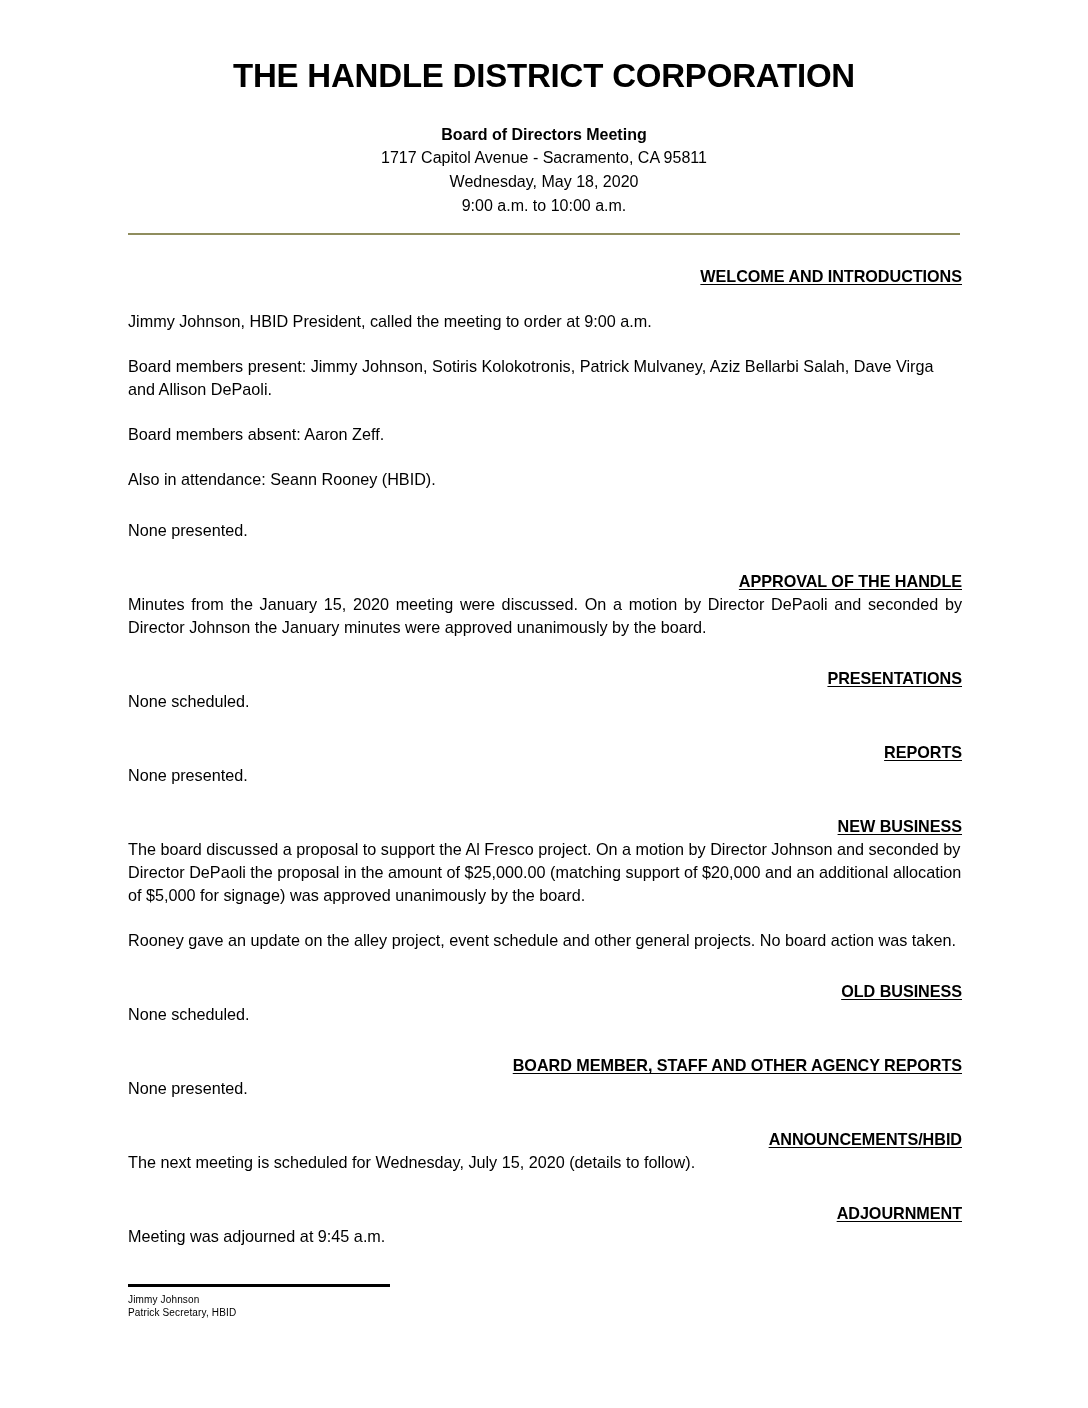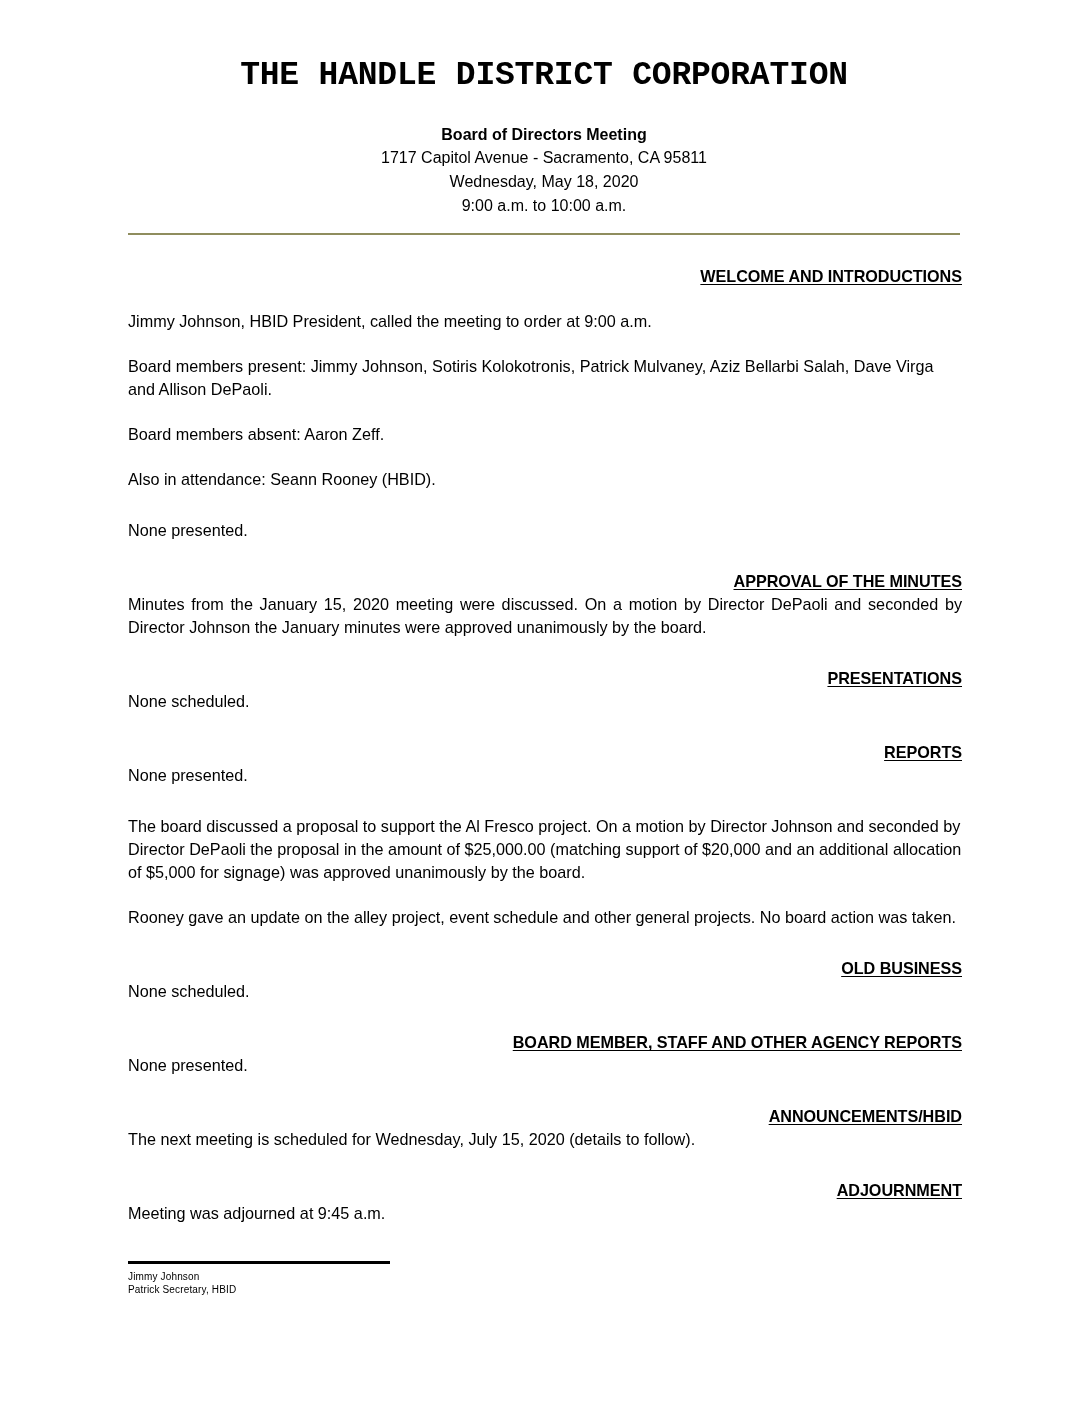--- a/index.html
+++ b/index.html
@@ -30,21 +30,20 @@
     padding-top: 58px;
     text-align: center;
   }
   .doc-title {
     font-size: 33px;
     font-weight: bold;
     letter-spacing: -0.2px;
     line-height: 1.12;
     margin: 0 0 0 0;
     text-align: center;
-    font-family: Liberation Mono, monospace;
   }
   .subtitle-block {
     margin-top: 28px;
     text-align: center;
     font-size: 16px;
     line-height: 1.47;
   }
   .subtitle-line { display: block; }
   .subtitle-line.bold { font-weight: bold; }
 
@@ -137,41 +136,42 @@
 
     <div class="gap-lg"></div>
 
     <div class="section">
       <p class="para">None presented.</p>
     </div>
 
     <div class="gap-lg"></div>
 
     <div class="section">
-      <span class="heading">APPROVAL OF THE MINUTES</span>
+      <span class="heading">APPROVAL OF THE HANDLE</span>
       <p class="para justify">Minutes from the January 15, 2020 meeting were discussed. On a motion by Director DePaoli and seconded by Director Johnson the January minutes were approved unanimously by the board.</p>
     </div>
 
     <div class="gap-lg"></div>
 
     <div class="section">
       <span class="heading">PRESENTATIONS</span>
       <p class="para">None scheduled.</p>
     </div>
 
     <div class="gap-lg"></div>
 
     <div class="section">
       <span class="heading">REPORTS</span>
       <p class="para">None presented.</p>
     </div>
 
     <div class="gap-lg"></div>
 
     <div class="section">
+      <span class="heading">NEW BUSINESS</span>
       <p class="para">The board discussed a proposal to support the Al Fresco project.   On a motion by Director Johnson and seconded by Director DePaoli the proposal in the amount of $25,000.00 (matching support of $20,000 and an additional allocation of $5,000 for signage) was approved unanimously by the board.</p>
       <div class="gap-md"></div>
       <p class="para">Rooney gave an update on the alley project, event schedule and other general projects.  No board action was taken.</p>
     </div>
 
     <div class="gap-lg"></div>
 
     <div class="section">
       <span class="heading">OLD BUSINESS</span>
       <p class="para">None scheduled.</p>

